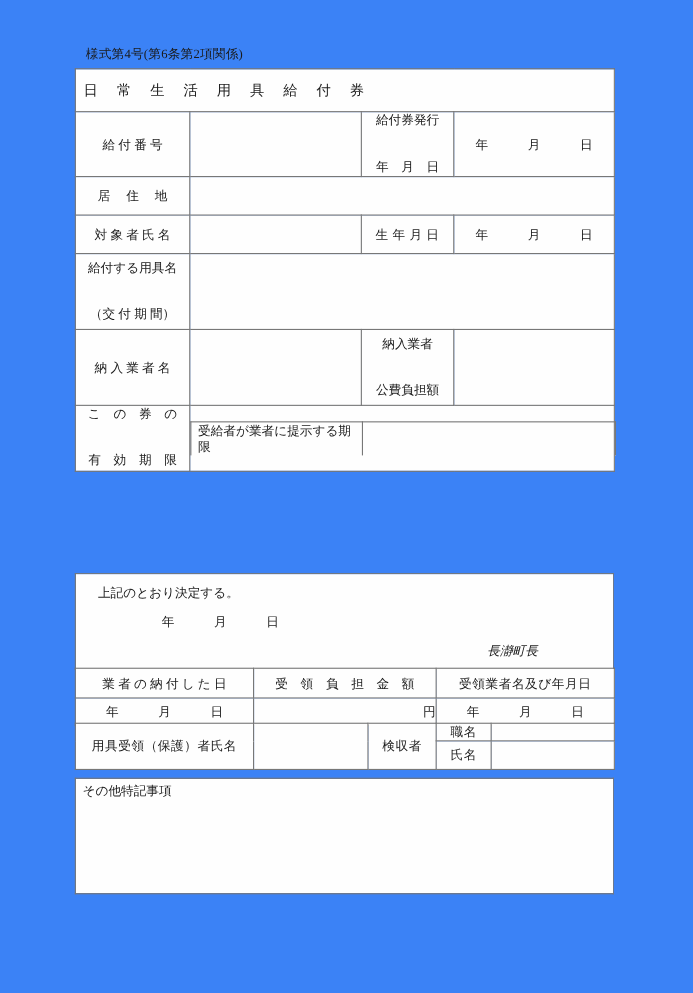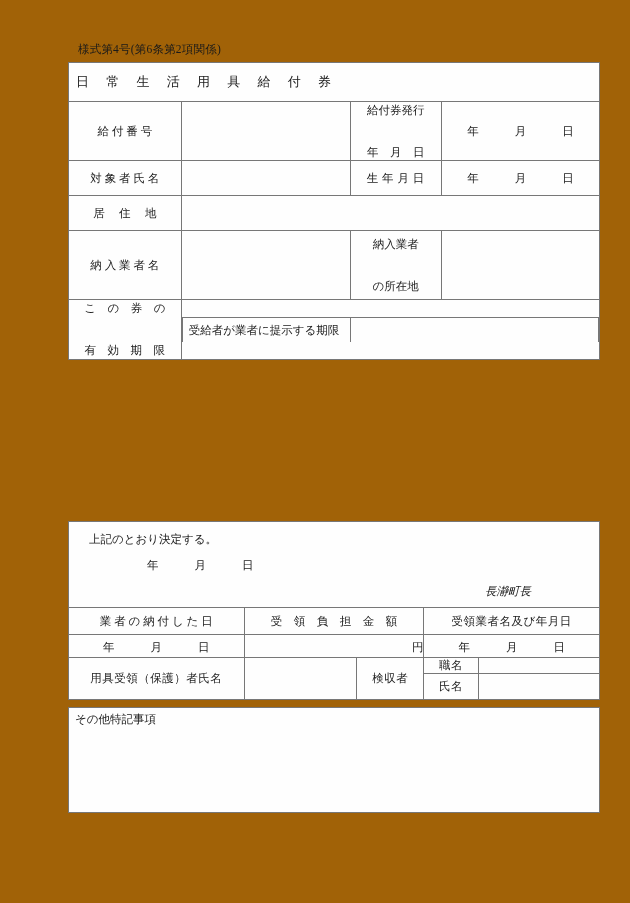--- a/index.html
+++ b/index.html
@@ -14,35 +14,35 @@
     font-family: "Liberation Serif", "DejaVu Serif", serif;
     color: #1a1a1a;
     position: relative;
     overflow: hidden;
   }
   .page {
     position: absolute;
     left: 0; top: 0;
     width: 630px;
     height: 903px;
-    background: #a16207;
+    background: #3b82f6;
   }
   .form-number {
     position: absolute;
     left: 78px;
     top: 42px;
     font-size: 11.5px;
     letter-spacing: 0.2px;
     white-space: nowrap;
   }
   table.main {
     position: absolute;
     left: 68px;
     top: 62px;
-    width: 532px;
+    width: 490px;
     border-collapse: collapse;
     table-layout: fixed;
   }
   table.main td {
     border: 1px solid #777;
     font-size: 11.5px;
     padding: 0;
     vertical-align: middle;
     background: #fefefe;
   }
@@ -183,53 +183,62 @@
         <div class="ymd">
           <span>年</span>
           <span>月</span>
           <span>日</span>
         </div>
       </td>
     </tr>
 
     <tr>
       <td style="height:34px">
+        <div class="lbl">居　 住　 地</div>
+      </td>
+      <td colspan="3" class="blank"></td>
+    </tr>
+
+    <tr>
+      <td style="height:34px">
         <div class="lbl">対 象 者 氏 名</div>
       </td>
       <td class="blank"></td>
       <td>
         <div class="lbl-plain">生 年 月 日</div>
       </td>
       <td>
         <div class="ymd">
           <span>年</span>
           <span>月</span>
           <span>日</span>
         </div>
       </td>
     </tr>
 
-    <tr>
-      <td style="height:34px">
-        <div class="lbl">居　 住　 地</div>
+
+    <tr>
+      <td style="height:68px">
+        <div class="stack">
+          <span>給付する用具名</span>
+          <span>（交 付 期 間）</span>
+        </div>
       </td>
       <td colspan="3" class="blank"></td>
     </tr>
-
-
 
     <tr>
       <td style="height:68px">
         <div class="lbl">納 入 業 者 名</div>
       </td>
       <td class="blank"></td>
       <td>
         <div class="stack">
           <span>納入業者</span>
-          <span>の所在地</span>
+          <span>公費負担額</span>
         </div>
       </td>
       <td class="blank"></td>
     </tr>
 
     <tr>
       <td style="height:48px">
         <div class="stack">
           <span>こ　の　券　の</span>
           <span>有　効　期　限</span>

